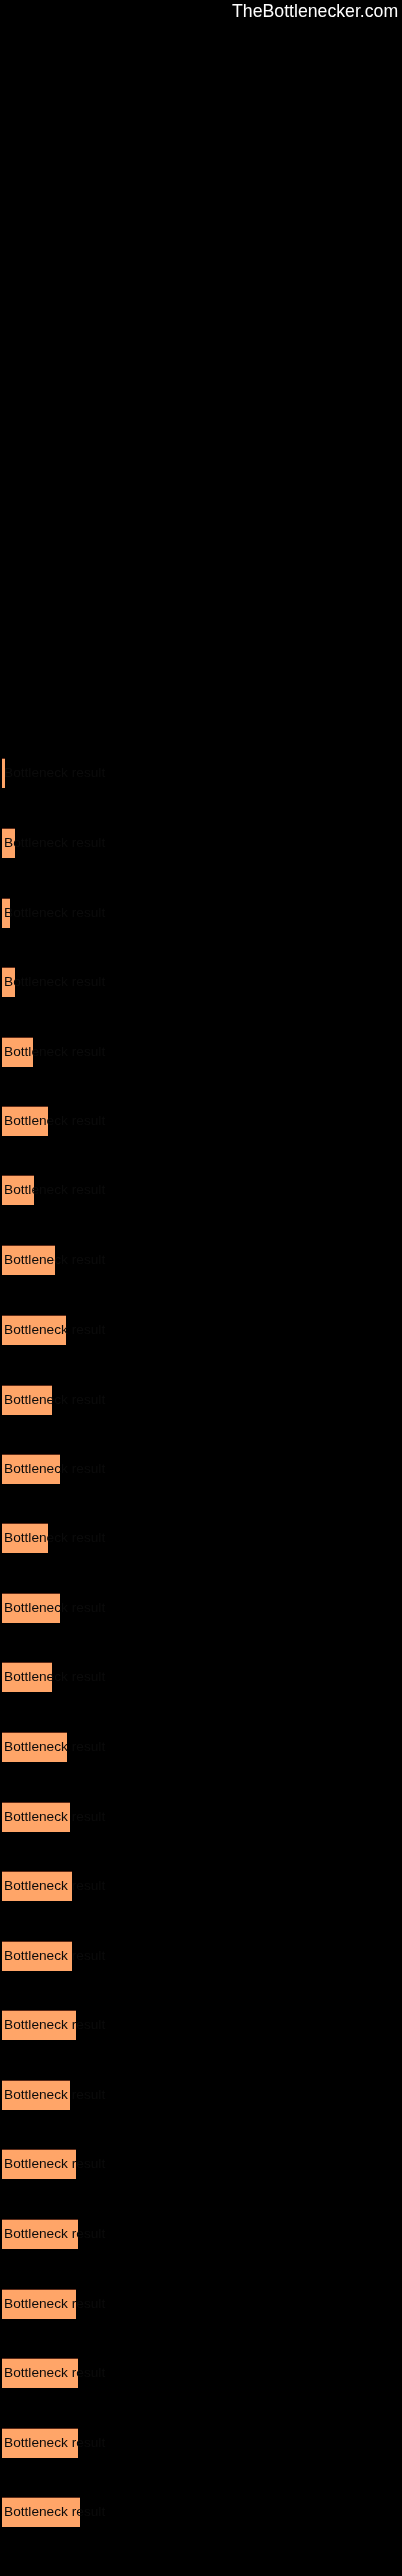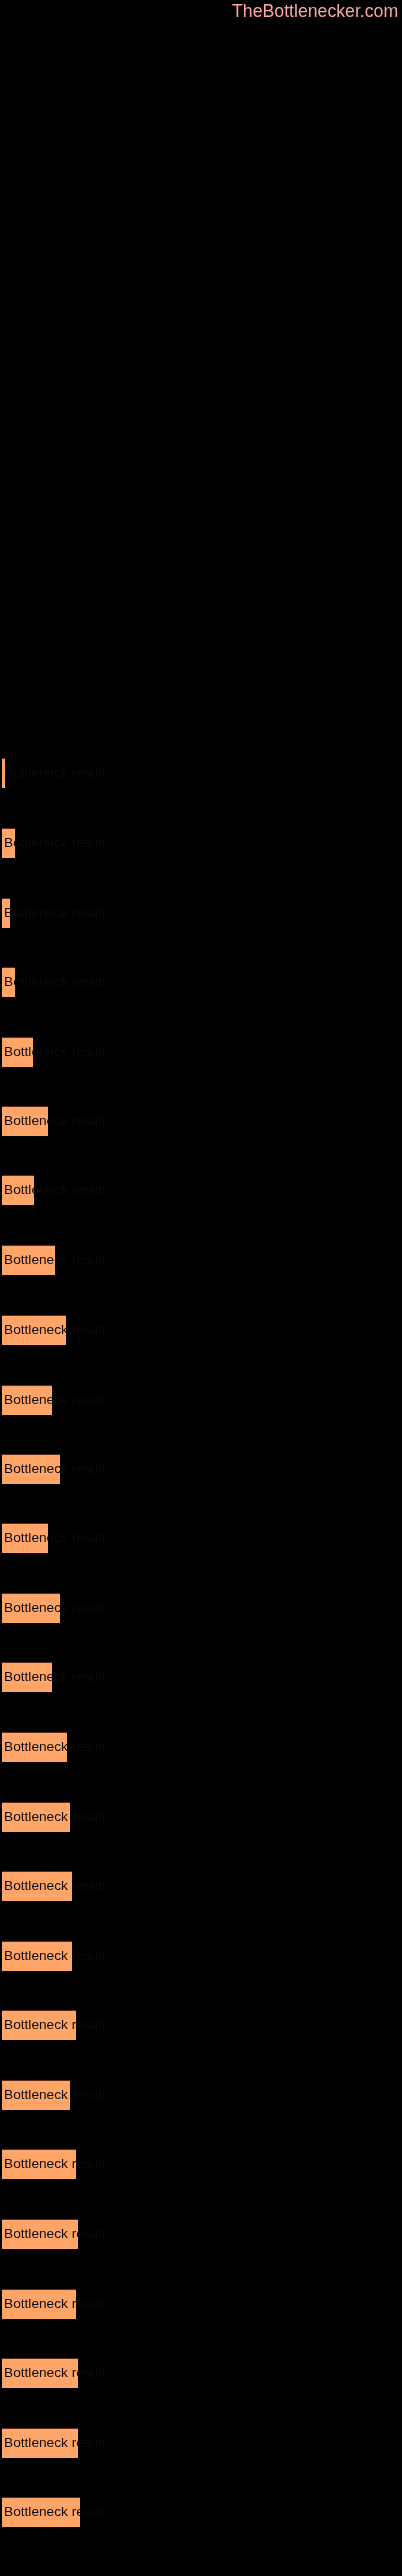--- a/index.html
+++ b/index.html
@@ -23,21 +23,21 @@
     height: 2576px;
     background: #000000;
   }
   #site-title {
     position: absolute;
     top: 0.8px;
     right: 4.8px;
     font-family: "Liberation Sans", sans-serif;
     font-size: 17.7px;
     line-height: 21px;
-    color: #fca5a5;
+    color: #ffffff;
     letter-spacing: 0px;
     white-space: nowrap;
     user-select: none;
   }
   #plot-area {
     position: absolute;
     left: 0;
     top: 0;
     width: 403px;
     height: 1912px;

